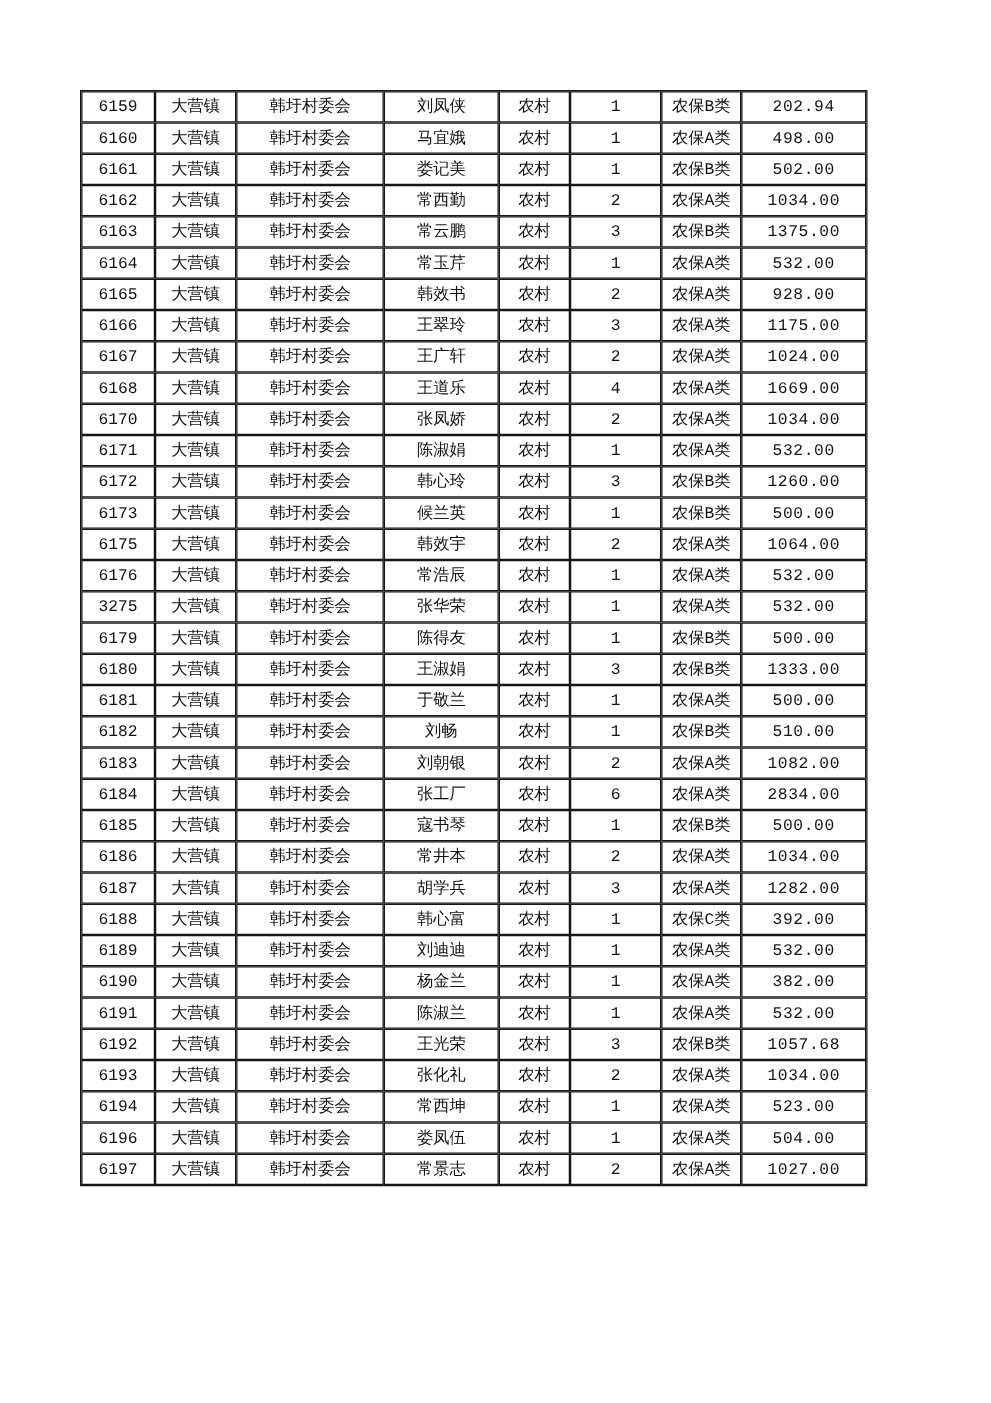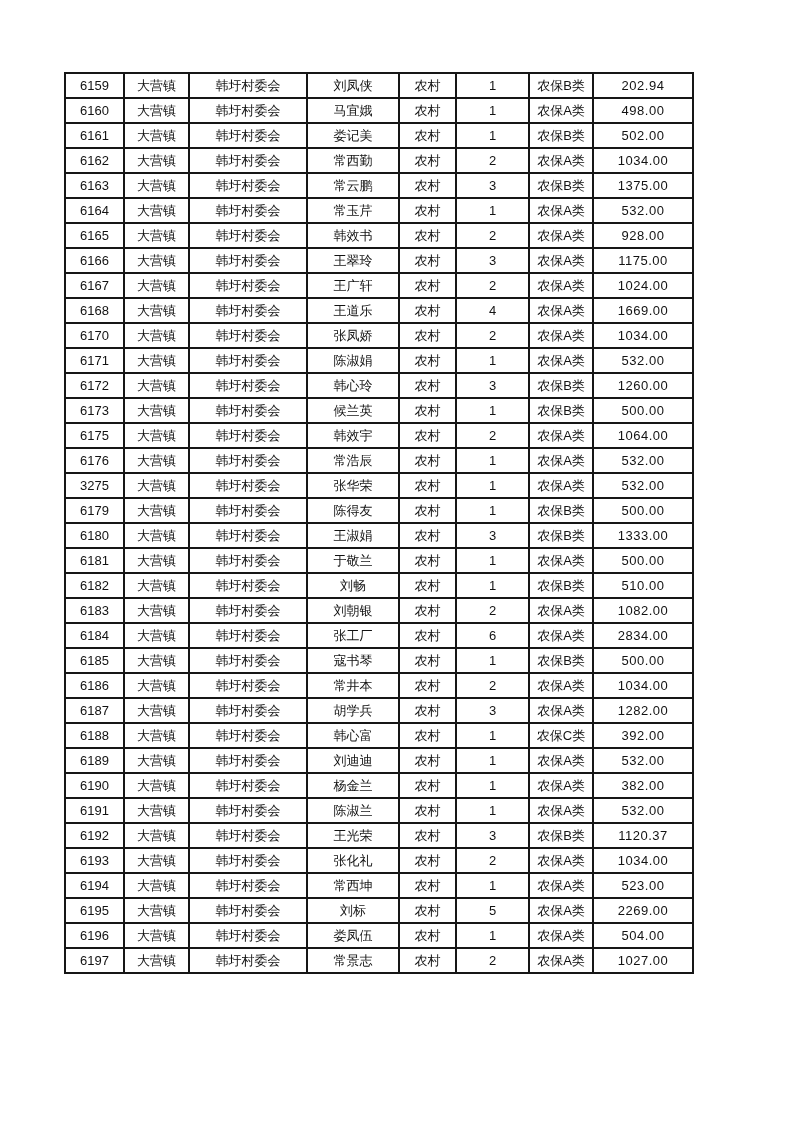--- a/index.html
+++ b/index.html
@@ -6,21 +6,21 @@
     margin: 0;
     padding: 0;
     background: #ffffff;
   }
   .page {
     position: relative;
     width: 793px;
     height: 1122px;
     background: #ffffff;
     overflow: hidden;
-    font-family: Liberation Sans, sans-serif;
+    font-family: Liberation Mono, monospace;
   }
   table.roster {
     position: absolute;
     left: 64px;
     top: 72px;
     border-collapse: separate;
     border-spacing: 0;
     table-layout: fixed;
     border: 1px solid #161616;
   }
@@ -363,51 +363,41 @@
           <td class="cell-amount">532.00</td>
         </tr>
         <tr>
           <td class="cell-serial">6192</td>
           <td class="cell-town">大营镇</td>
           <td class="cell-village">韩圩村委会</td>
           <td class="cell-name">王光荣</td>
           <td class="cell-residence">农村</td>
           <td class="cell-count">3</td>
           <td class="cell-insurance_class">农保B类</td>
-          <td class="cell-amount">1120.37</td>
+          <td class="cell-amount">1057.68</td>
         </tr>
         <tr>
           <td class="cell-serial">6193</td>
           <td class="cell-town">大营镇</td>
           <td class="cell-village">韩圩村委会</td>
           <td class="cell-name">张化礼</td>
           <td class="cell-residence">农村</td>
           <td class="cell-count">2</td>
           <td class="cell-insurance_class">农保A类</td>
           <td class="cell-amount">1034.00</td>
         </tr>
         <tr>
           <td class="cell-serial">6194</td>
           <td class="cell-town">大营镇</td>
           <td class="cell-village">韩圩村委会</td>
           <td class="cell-name">常西坤</td>
           <td class="cell-residence">农村</td>
           <td class="cell-count">1</td>
           <td class="cell-insurance_class">农保A类</td>
           <td class="cell-amount">523.00</td>
-        </tr>
-        <tr>
-          <td class="cell-serial">6195</td>
-          <td class="cell-town">大营镇</td>
-          <td class="cell-village">韩圩村委会</td>
-          <td class="cell-name">刘标</td>
-          <td class="cell-residence">农村</td>
-          <td class="cell-count">5</td>
-          <td class="cell-insurance_class">农保A类</td>
-          <td class="cell-amount">2269.00</td>
         </tr>
         <tr>
           <td class="cell-serial">6196</td>
           <td class="cell-town">大营镇</td>
           <td class="cell-village">韩圩村委会</td>
           <td class="cell-name">娄凤伍</td>
           <td class="cell-residence">农村</td>
           <td class="cell-count">1</td>
           <td class="cell-insurance_class">农保A类</td>
           <td class="cell-amount">504.00</td>

